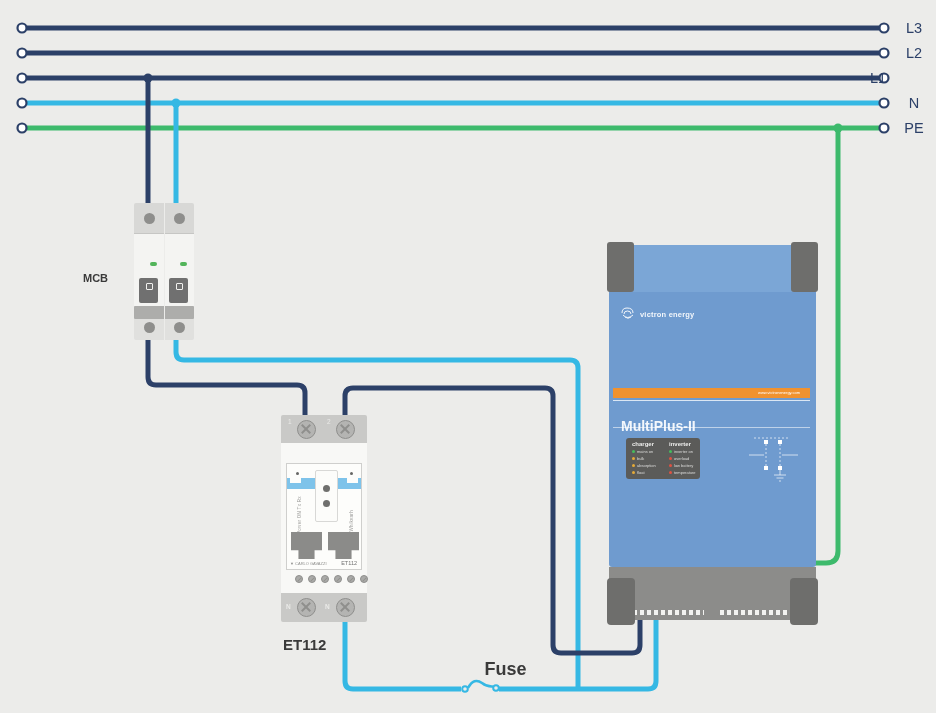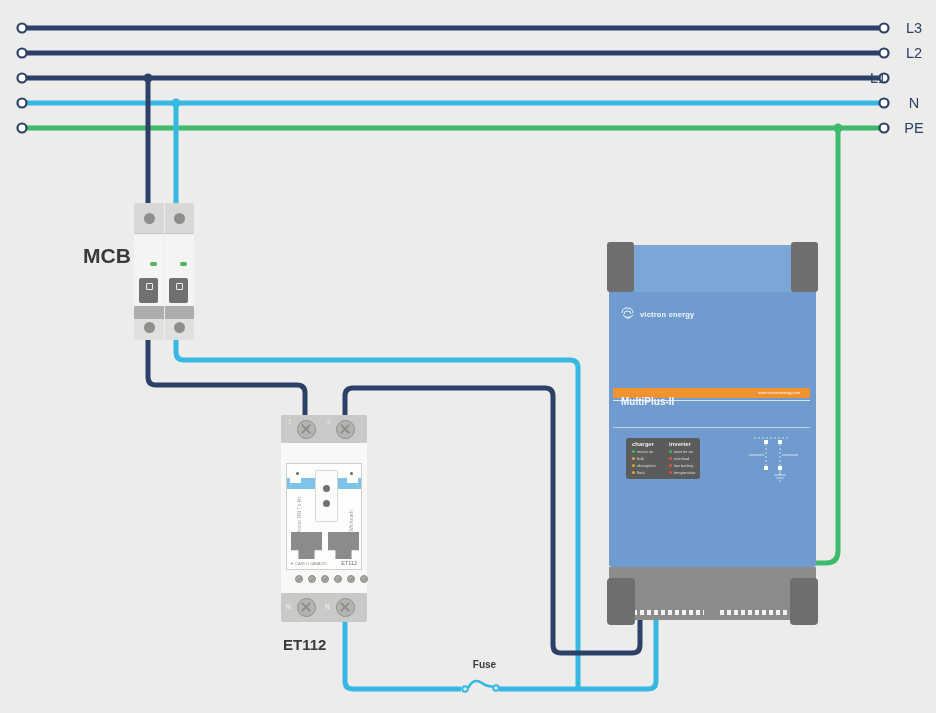--- a/index.html
+++ b/index.html
@@ -44,21 +44,21 @@
   .term-big-lbl{font-size:6.5px;color:#eaeae8;font-weight:bold;}
   .et-tnum{font-size:6.5px;color:#eaeae8;}
 
   
   .inv-bracket{width:27px;height:50px;background:#6e6e6c;border-radius:3px;}
   .inv-foot{width:28px;height:47px;background:#6e6e6c;border-radius:4px;}
   .inv-body{left:2px;top:3px;width:207px;height:322px;background:#6f9bcf;border-radius:3px;}
   .inv-band{left:2px;top:3px;width:207px;height:47px;background:#7ba6d6;border-radius:3px 3px 0 0;}
   .inv-stripe{left:6px;top:146px;width:197px;height:10px;background:#f0922f;color:#fff;font-size:4px;text-align:right;line-height:10px;padding-right:10px;box-sizing:border-box;}
   .inv-line{left:6px;width:197px;height:1px;background:rgba(255,255,255,.75);}
-  .inv-model{left:14px;top:154px;color:#f3f7fc;font-weight:bold;font-size:10px;}
+  .inv-model{left:14px;top:176px;color:#f3f7fc;font-weight:bold;font-size:14px;}
   .inv-brand{left:33px;top:68px;color:#f2f6fb;font-weight:bold;font-size:7.5px;letter-spacing:.2px;}
   .inv-base{left:2px;top:325px;width:207px;height:53px;background:#8c8c8a;}
   .vents{top:368px;width:71px;height:5px;
     background:repeating-linear-gradient(90deg,#f2f2f0 0 4.5px,transparent 4.5px 7px);}
   .ledpanel{left:19px;top:196px;width:74px;height:41px;background:#5b5b59;border-radius:3px;
     display:flex;gap:6px;padding:3px 0 0 6px;box-sizing:border-box;}
   .ledcol{width:31px;}
   .ledcol .title{font-size:6px;font-weight:bold;color:#ededeb;margin-bottom:1px;}
   .ledrow{display:flex;align-items:center;gap:2px;height:7px;}
   .leddot{width:3px;height:3px;border-radius:50%;flex:0 0 auto;}
@@ -112,21 +112,21 @@
     <circle cx="176" cy="103" r="4.5" fill="#35b8e4"></circle>
     <circle cx="838" cy="128" r="4.5" fill="#3dba6c"></circle>
   </svg>
 
   <div class="abs buslbl" style="left:899px;top:20px">L3</div>
   <div class="abs buslbl" style="left:899px;top:45px">L2</div>
   <div class="abs buslbl" style="left:863px;top:70px">L1</div>
   <div class="abs buslbl" style="left:899px;top:95px">N</div>
   <div class="abs buslbl" style="left:899px;top:120px">PE</div>
 
-  <div class="abs lbl" style="left:83px;top:244px;font-size:21px">MCB</div>
+  <div class="abs lbl" style="left:83px;top:272px;font-size:11px">MCB</div>
   <div class="abs comp" style="left:134px;top:203px;width:60px;height:137px">
     <div class="abs mcb-top"></div>
     <div class="abs mcb-body"></div>
     <div class="abs mcb-bar"></div>
     <div class="abs mcb-bot"></div>
     <div class="abs screw-d" style="left:9.5px;top:9.5px"></div>
     <div class="abs screw-d" style="left:39.5px;top:9.5px"></div>
     <div class="abs led" style="left:16px;top:59px"></div>
     <div class="abs led" style="left:46px;top:59px"></div>
     <div class="abs toggle" style="left:5px;top:75px">
@@ -177,21 +177,21 @@
       <span class="term-num">3</span><span class="term-num">4</span><span class="term-num">5</span><span class="term-num">6</span><span class="term-num">7</span><span class="term-num">8</span>
     </div>
 
     <div class="abs et-block" style="top:178px;height:29px;border-radius:0 0 2px 2px"></div>
     <div class="abs term-big-lbl" style="left:5px;top:188px">N</div>
     <div class="abs term-big-lbl" style="left:44px;top:188px">N</div>
     <div class="abs screw-big" style="left:15.5px;top:183px"></div>
     <div class="abs screw-big" style="left:54.5px;top:183px"></div>
   </div>
 
-  <div class="abs lbl" style="left:462px;top:659px;width:45px;text-align:center;font-size:10px">Fuse</div>
+  <div class="abs lbl" style="left:483px;top:659px;width:45px;text-align:center;font-size:18px">Fuse</div>
 
   <div class="abs comp" style="left:607px;top:242px;width:211px;height:386px">
     <div class="abs inv-body"></div>
     <div class="abs inv-band"></div>
     <div class="abs inv-bracket" style="left:0;top:0"></div>
     <div class="abs inv-bracket" style="left:184px;top:0"></div>
 
     <svg class="abs" style="left:13px;top:63px" width="18" height="17" viewBox="0 0 18 17">
       <g fill="none" stroke="#f2f6fb" stroke-width="1">
         <path d="M2,8 Q2,3 7,3 Q13,3 13,8"></path>

